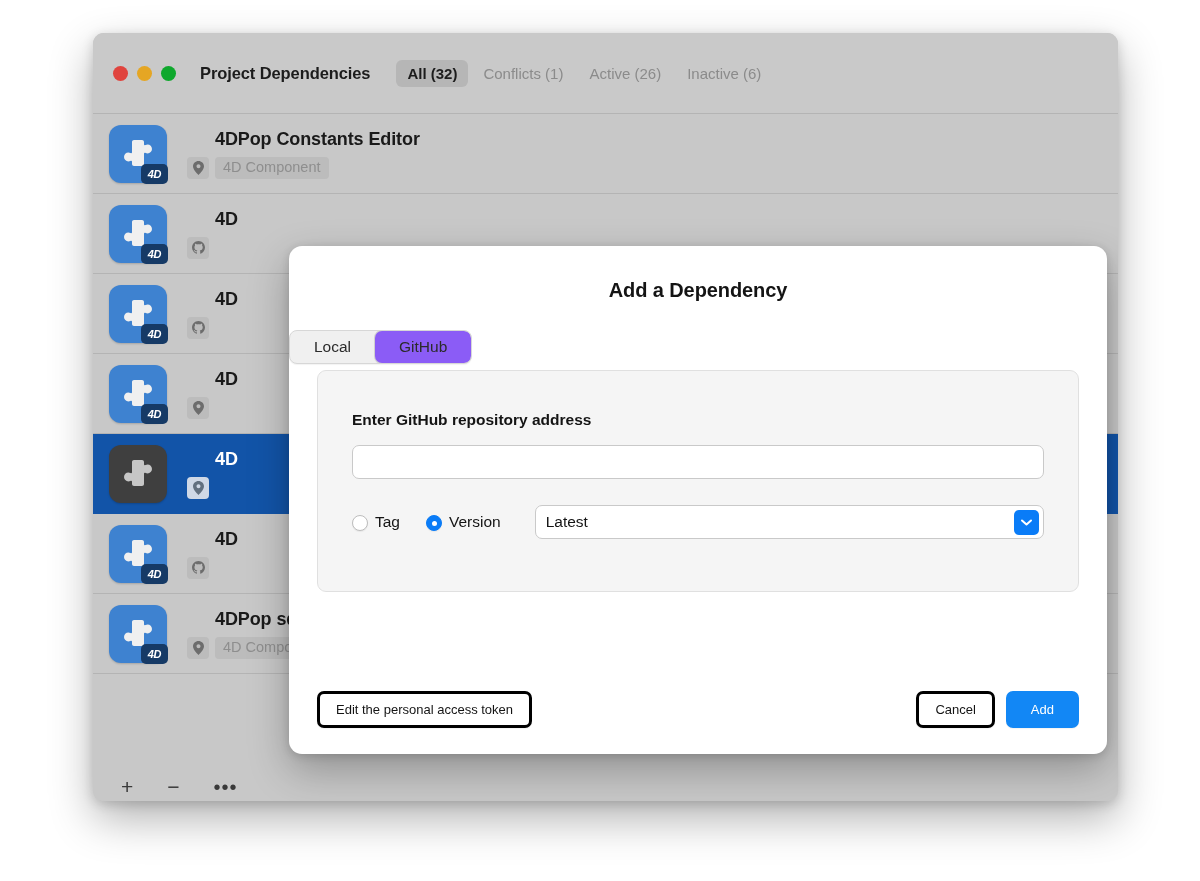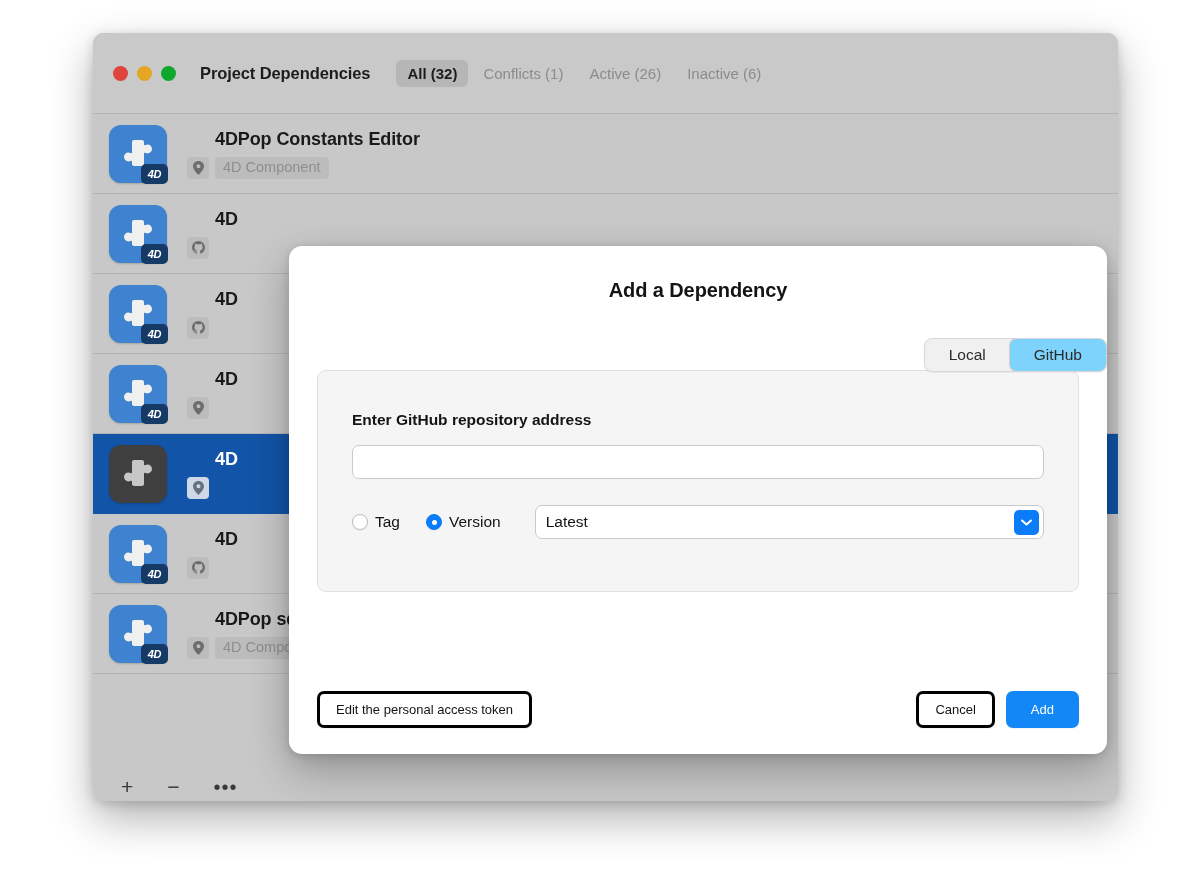--- a/index.html
+++ b/index.html
@@ -203,22 +203,22 @@
     font-size: 20px;
     font-weight: bold;
     color: #141414;
     margin-top: 33px;
     letter-spacing: -0.1px;
   }
 
   
   .segwrap {
     display: flex;
-    justify-content: flex-end;
-    margin-top: 36px;
+    justify-content: flex-start;
+    margin-top: 28px;
     position: relative;
     z-index: 3;
   }
   .segment {
     display: flex;
     background: #f0f0f0;
     border: 1px solid #d7d7d7;
     border-radius: 8px;
     padding: 0;
     overflow: hidden;
@@ -227,21 +227,21 @@
   .seg {
     font-size: 15.5px;
     color: #2b2b2b;
     padding: 7px 24px;
     white-space: nowrap;
     background: transparent;
     border: none;
     font-family: inherit;
   }
   .seg.active {
-    background: #7dd3fc;
+    background: #8b5cf6;
     border-radius: 7px;
     box-shadow: 0 0 0 1px #d0d0d0, 0 1px 2px rgba(0,0,0,0.10);
   }
 
   
   .panel {
     position: absolute;
     left: 28px;
     right: 28px;
     top: 124px;
@@ -273,21 +273,21 @@
   }
 
   .radio-row {
     display: flex;
     align-items: center;
     margin-top: 26px;
     gap: 0;
   }
   .radio {
     display: flex;
-    align-items: center;
+    align-items: flex-end;
     gap: 7px;
     margin-right: 26px;
     white-space: nowrap;
   }
   .dot {
     width: 16px; height: 16px;
     border-radius: 50%;
     background: #ffffff;
     border: 1px solid #bdbdbd;
     flex: 0 0 auto;

